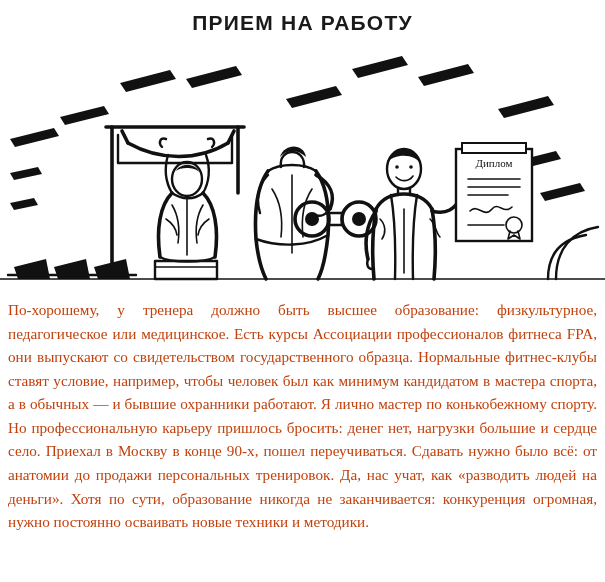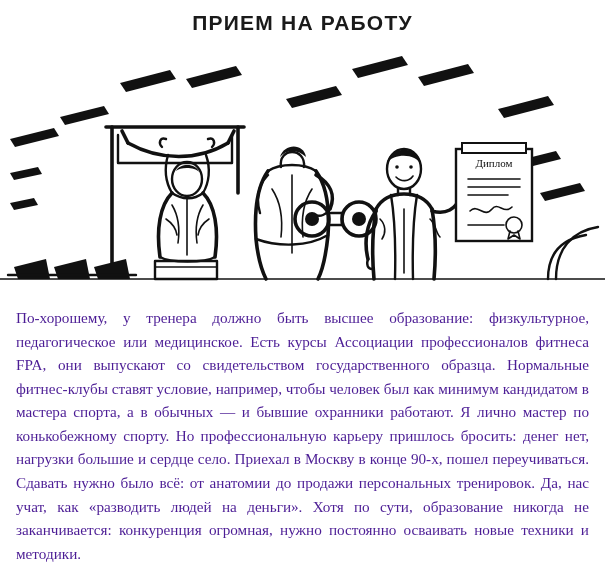--- a/index.html
+++ b/index.html
@@ -38,25 +38,25 @@
     overflow: hidden;
   }
   .illustration svg {
     display: block;
   }
   .article {
     padding: 10px 8px 0 8px;
     box-sizing: border-box;
   }
   .article p {
-    margin: 8px;
+    margin: 0;
     font-size: 15.2px;
     line-height: 1.55;
     text-align: justify;
-    color: #4c1d95;
+    color: #c2410c;
     hyphens: none;
   }
 </style>
 </head>
 <body>
 
 <div class="page">
 
   <div class="title">ПРИЕМ НА РАБОТУ</div>
 

